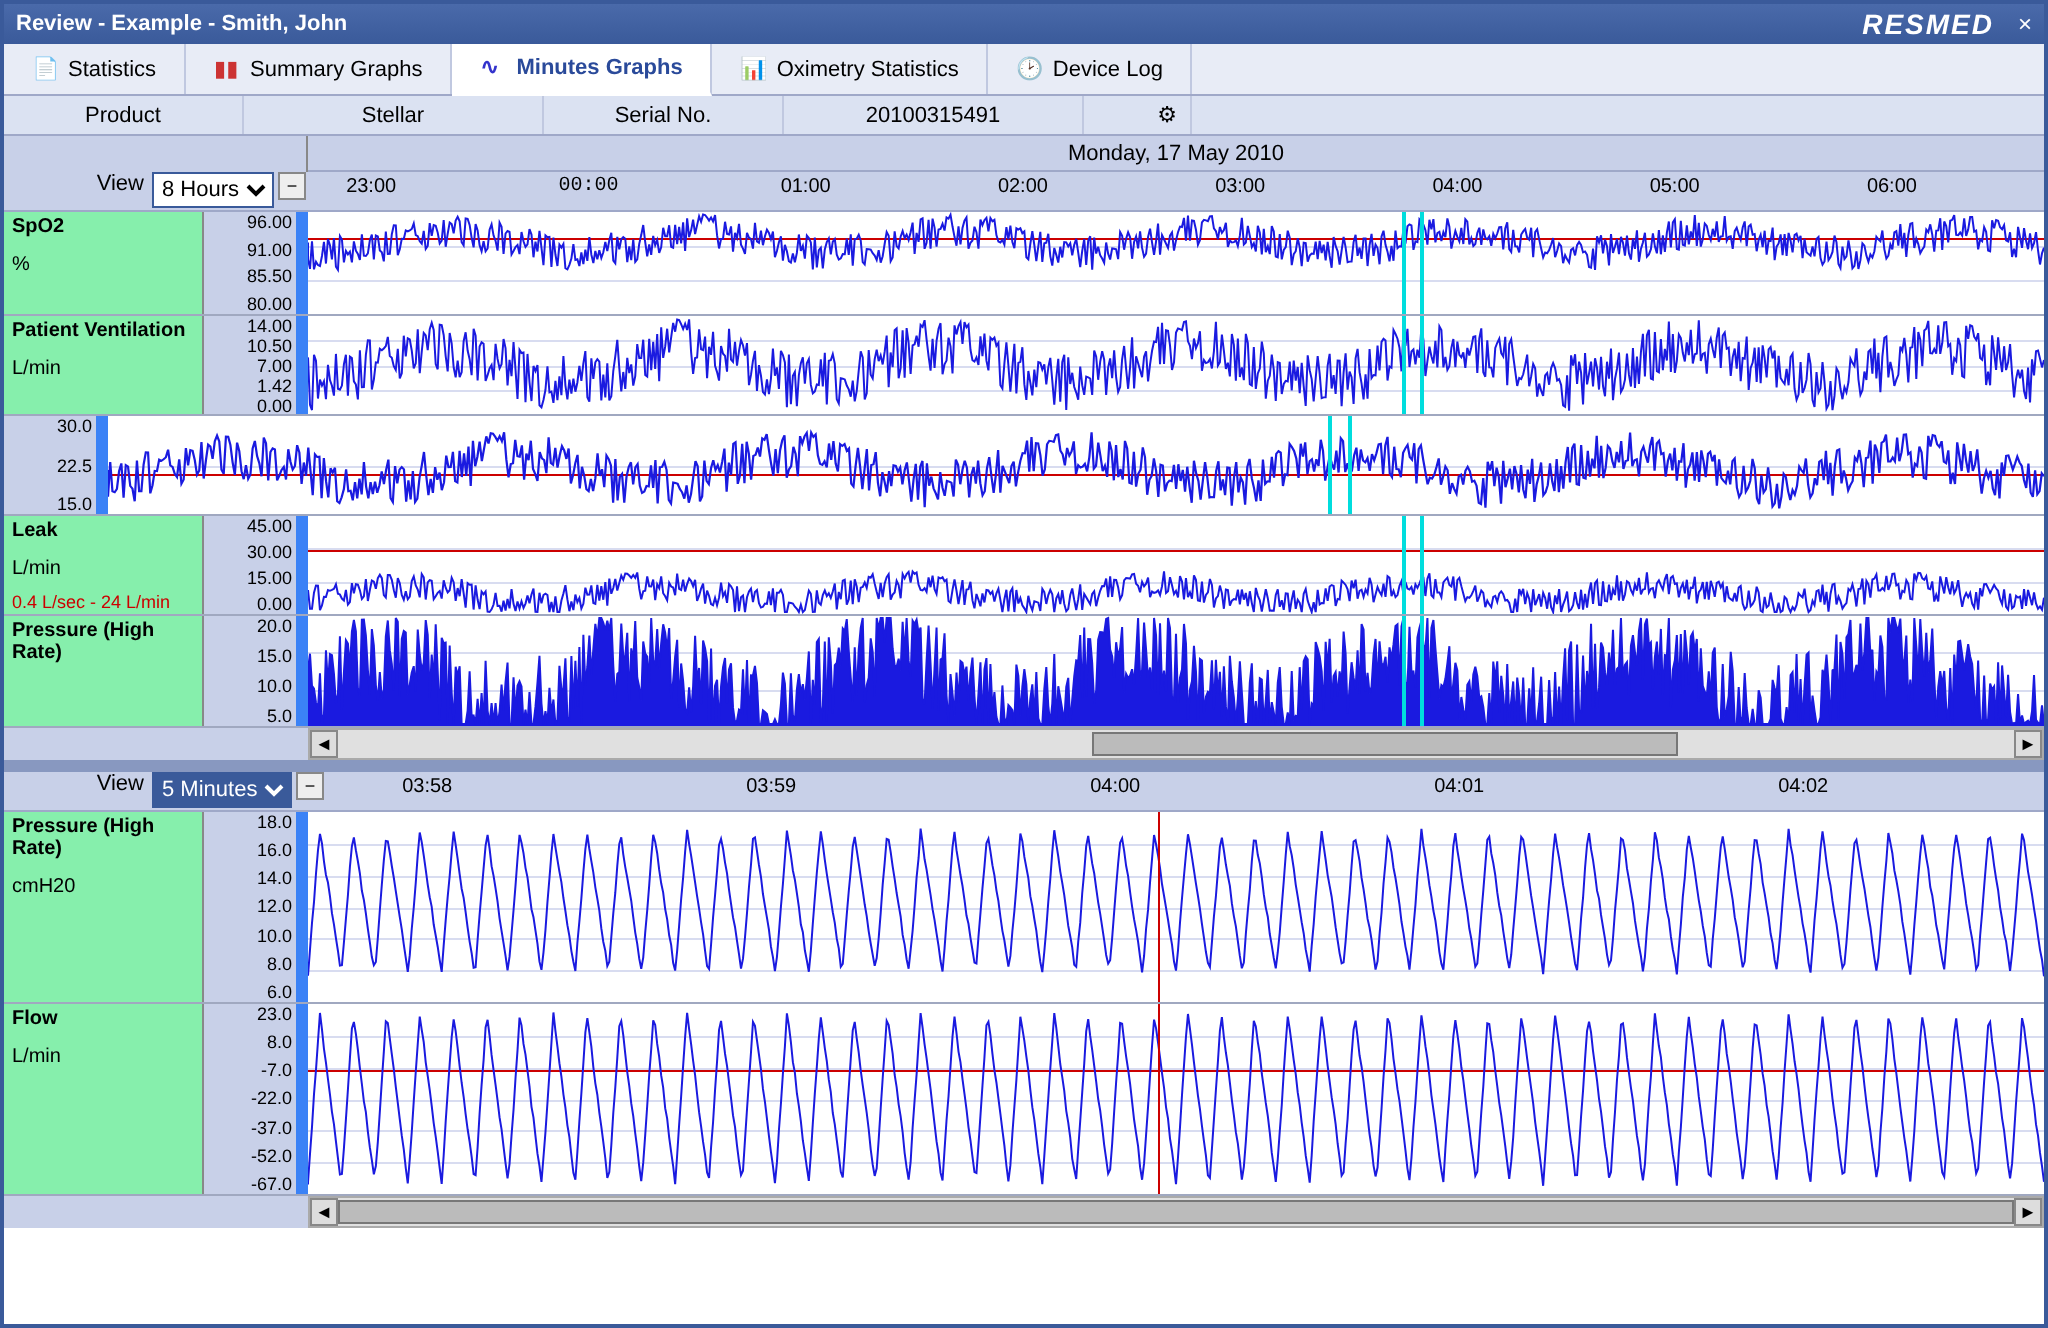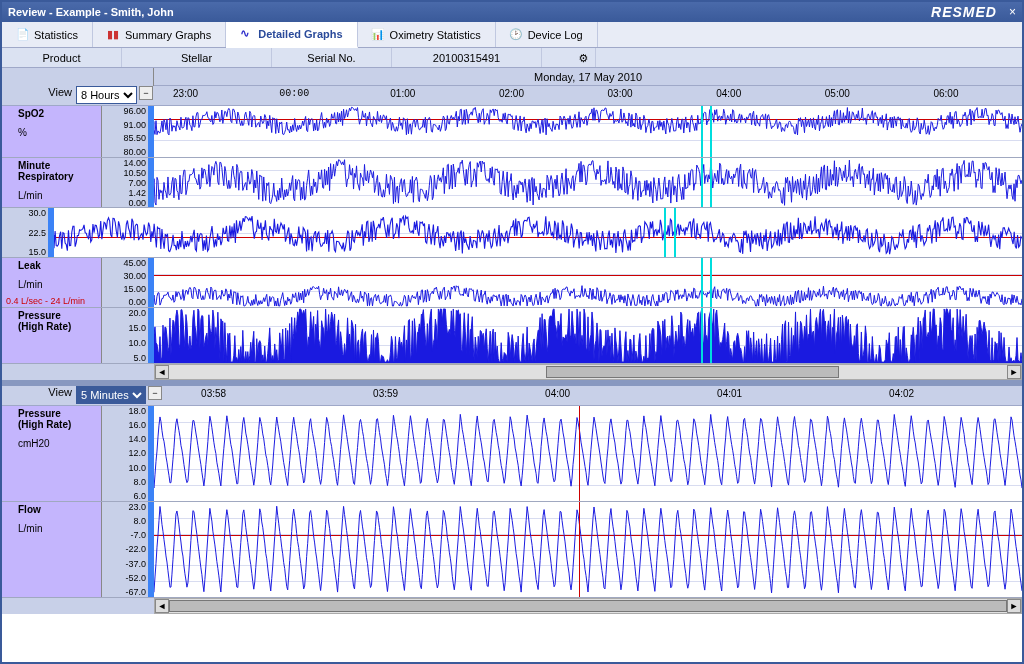--- a/index.html
+++ b/index.html
@@ -17,21 +17,21 @@
 .info-val { flex: 0 0 150px; text-align: center; line-height: 20px; border-right: 1px solid #c0c8e0; }
 .info-btn { width: 24px; text-align: center; line-height: 20px; border-right: 1px solid #c0c8e0; cursor: pointer; }
 .datebar { background: #c8d0e8; text-align: center; height: 18px; line-height: 18px; border-bottom: 1px solid #9fa8c8; }
 .viewrow { display: flex; background: #c8d0e8; height: 20px; align-items: flex-start; border-bottom: 1px solid #9fa8c8; }
 .viewrow .vlabel { width: 74px; text-align: right; padding-right: 4px; }
 .viewrow select { height: 18px; font-size: 11px; border: 1px solid #3a5a9a; background: #fff; }
 .viewrow .zoom { width: 14px; height: 14px; margin-left: 2px; cursor: pointer; border: 1px solid #888; background: #eee; text-align: center; line-height: 12px; font-size: 9px; }
 .timeaxis { flex: 1; position: relative; height: 20px; }
 .timeaxis .tick { position: absolute; top: 2px; font-size: 10px; transform: translateX(-50%); }
 .chart-row { display: flex; border-bottom: 1px solid #a0a8c0; }
-.chart-label { width: 100px; background: #c4b5fd; padding: 2px 16px; border-right: 1px solid #888; position: relative; }
+.chart-label { width: 100px; background: #86efac; padding: 2px 4px; border-right: 1px solid #888; position: relative; }
 .chart-label .name { font-weight: bold; font-size: 10px; }
 .chart-label .unit { font-size: 10px; margin-top: 8px; }
 .chart-label .red { color: #c00; font-size: 9px; position: absolute; bottom: 1px; left: 4px; }
 .chart-yaxis { width: 52px; background: #c8d0e8; text-align: right; padding-right: 2px; font-size: 9px; display: flex; flex-direction: column; justify-content: space-between; border-right: 6px solid #3b82f6; }
 .chart-area { flex: 1; background: #fff; position: relative; overflow: hidden; }
 .hgrid { position: absolute; left: 0; right: 0; height: 1px; background: #d8dcf0; }
 .redline { position: absolute; left: 0; right: 0; height: 1px; background: #c00; }
 svg.trace { position: absolute; left: 0; top: 0; width: 100%; height: 100%; }
 .cursor-v { position: absolute; top: 0; bottom: 0; width: 2px; background: #0dd; }
 .redcursor { position: absolute; top: 0; bottom: 0; width: 1px; background: #c00; }
@@ -54,21 +54,21 @@
   <div class="tab">
       <span class="icon">📄</span>
       <span>Statistics</span>
     </div>
   <div class="tab">
       <span class="icon" style="color:#c33">▮▮</span>
       <span>Summary Graphs</span>
     </div>
   <div class="tab active">
       <span class="icon" style="color:#33c">∿</span>
-      <span>Detailed Graphs</span>
+      <span>Minutes Graphs</span>
     </div>
   <div class="tab">
       <span class="icon">📊</span>
       <span>Oximetry Statistics</span>
     </div>
   <div class="tab">
       <span class="icon">🕑</span>
       <span>Device Log</span>
     </div>
 </div>
@@ -121,21 +121,21 @@
         <div class="redline" style="top: 25%;"></div>
         <svg class="trace" viewBox="0 0 870 52" preserveAspectRatio="none">
           <path d="M0 15.6 L0 24.013666614206272 L1 28.96781308582356 L2 15.007459081770019 L3 29.229545070896258 L4 25.370944718194945 L5 27.060783817178056 L6 27.521994511990858 L7 22.42833498922471 L8 15.244869525432868 L9 26.278031065759624 L10 13.728730398831658 L11 16.887743273313475 L12 24.158374321254808 L13 13.28161952177499 L14 27.901398460329343 L15 29.468930228044744 L16 12.273685985263786 L17 14.06965016320979 L18 25.718957136101032 L19 19.807752472165696 L20 21.59097751265919 L21 20.20670767923285 L22 25.699563260862426 L23 15.007582192216283 L24 19.695872570162074 L25 21.386266942690746 L26 24.390520078042794 L27 11.438116538402165 L28 22.22110220572504 L29 22.42661037280962 L30 21.11620910897786 L31 14.400939084643609 L32 11.473177012782706 L33 24.126160599782622 L34 11.987645846595997 L35 12.432542369529383 L36 19.588764325939522 L37 20.550955055521772 L38 25.166605041474543 L39 9.934914896087454 L40 21.34479278696951 L41 21.27767630125395 L42 11.323872011990836 L43 6.80446561464629 L44 6.822742386455063 L45 21.988526648742344 L46 18.947048140747523 L47 13.621954327301344 L48 13.721943359055475 L49 9.419289225573298 L50 9.894727071017687 L51 9.353322374934402 L52 8.661171473428938 L53 5.83525390417684 L54 11.76554340182366 L55 12.296895381713616 L56 14.944711019585533 L57 16.169538137377167 L58 9.662096093949767 L59 18.818352239049748 L60 17.333716848089505 L61 5.70786195228829 L62 12.16966208444731 L63 6.61988080801984 L64 6.960863481444744 L65 10.50332574211496 L66 16.06156047670901 L67 14.556727475520717 L68 4.068144136488542 L69 17.7309226248262 L70 11.10957785374692 L71 5.363855223174698 L72 6.178293630173694 L73 10.831217543346199 L74 4.38277449735551 L75 2.4337768410121443 L76 4.72980292886523 L77 15.37060564502793 L78 17.03010396855541 L79 3.2583951867788183 L80 3.449315509741993 L81 6.58662709074408 L82 13.176972068219982 L83 17.99276747676881 L84 6.113506936918207 L85 9.372862927010715 L86 16.90955295574372 L87 20.00387747529143 L88 14.912563764437683 L89 20.05195318625094 L90 18.574888532932956 L91 9.021280302826247 L92 6.303573026832308 L93 12.007877816668115 L94 14.725338911427805 L95 19.694465287613742 L96 5.371775109352337 L97 7.507386205633831 L98 21.414811493666953 L99 10.967598734713137 L100 9.667657839640047 L101 10.114342505825114 L102 21.636315234161955 L103 19.89758059703817 L104 17.824728038384187 L105 16.783826762486054 L106 21.469313938120134 L107 10.232522890567719 L108 14.890766468166985 L109 17.83917841510734 L110 16.51090800423985 L111 8.73958983209072 L112 11.494143280740879 L113 23.088935438586 L114 15.14127307474963 L115 20.13083294290331 L116 9.572608656412752 L117 18.136967886163678 L118 27.11181938113958 L119 11.912460900974633 L120 12.858046520484233 L121 12.682402543047058 L122 28.044865453485748 L123 13.030386333644593 L124 21.669854201134136 L125 27.52429422772702 L126 16.615622066895302 L127 18.144451571374766 L128 16.249595201868495 L129 28.637553349384856 L130 29.205020993710093 L131 26.922531956486537 L132 23.752472400175762 L133 16.36339780405837 L134 24.3962694852301 L135 24.08688576819718 L136 27.521317064086517 L137 20.648727563513454 L138 26.53810262941286 L139 19.1528681605225 L140 24.890393959702507 L141 12.764135634505664 L142 21.739919314158378 L143 25.992430872506247 L144 19.85588105374741 L145 24.126927150728747 L146 19.437840971527514 L147 23.424218338192887 L148 20.51215684013791 L149 15.308379366813615 L150 19.938157283885914 L151 14.425332609393152 L152 10.615509292896917 L153 24.818202957739356 L154 26.138947010394734 L155 12.710368497344826 L156 19.058844673766423 L157 13.85388849926058 L158 12.826745669234688 L159 13.593014718928867 L160 25.533191847892063 L161 17.534875478224386 L162 24.590273280195888 L163 13.947079682214495 L164 25.42183881108193 L165 24.114035132869496 L166 16.24551046677278 L167 11.769350383001342 L168 6.659356498945173 L169 15.363202725829174 L170 22.627640611239148 L171 16.58158628007372 L172 21.831185520925587 L173 12.201343795767357 L174 16.919864576377357 L175 14.262391825644439 L176 20.840399389329953 L177 17.95874048069387 L178 8.036291516393186 L179 12.382624443000063 L180 12.374823323341394 L181 6.750391975323195 L182 17.72141379296872 L183 18.236132035417903 L184 6.533461363970606 L185 16.33191150843239 L186 7.582178107559625 L187 16.03104092115517 L188 5.247635048000736 L189 19.901351188421586 L190 3.2526811302718075 L191 12.792003691604911 L192 9.365064973407666 L193 3.850862463375617 L194 11.226347730745346 L195 6.673925368633298 L196 2.2074995596013274 L197 4.994068817155301 L198 1.276753762827184 L199 1.5375763244214484 L200 2.8144226650596798 L201 4.3981342769673795 L202 2.8351732551777706 L203 4.81036878377942 L204 1.6072758657361215 L205 11.789399508976949 L206 18.57604243757688 L207 13.742655880459353 L208 13.60926768151453 L209 4.964455994646493 L210 11.210630341938892 L211 11.486821060259702 L212 7.354548660479334 L213 20.268199438475364 L214 10.642765846290793 L215 13.166368005865479 L216 6.06043977504839 L217 16.65070753634498 L218 18.6420196081594 L219 21.30936979139343 L220 10.631525801563637 L221 13.056804744915707 L222 13.77924397186354 L223 18.670216301904436 L224 5.4762712953742625 L225 15.026565382368712 L226 15.727421274134358 L227 9.525185265564934 L228 16.947092498359368 L229 12.38091183593426 L230 9.015346465666326 L231 10.646992188004246 L232 13.832870035007666 L233 9.993883289796612 L234 22.996107061493646 L235 19.856713755170013 L236 15.431743316429923 L237 12.375337755597071 L238 24.792002501653577 L239 16.761810859508536 L240 20.02592832647694 L241 25.071706423761693 L242 25.775799753020788 L243 21.1022860102682 L244 25.646213792442904 L245 20.86852734410185 L246 11.46361239086379 L247 19.839666439597437 L248 17.24124561501954 L249 23.821275997145758 L250 12.006089733277706 L251 13.267926625210924 L252 15.509641643370319 L253 29.324245405118425 L254 12.968956635663766 L255 28.29365665232965 L256 19.44676192641768 L257 18.220496743290152 L258 28.76663925352243 L259 19.090737451477914 L260 15.328663248499856 L261 13.448137371074324 L262 21.568468469428062 L263 15.142051024274123 L264 13.800180774379182 L265 21.75809696386809 L266 24.29603554897965 L267 23.664798469432736 L268 21.440287236386432 L269 21.532743870370837 L270 13.573513789758039 L271 21.86408883616035 L272 11.413746261807871 L273 27.381597865296555 L274 13.788460307878383 L275 13.57627138286131 L276 11.588944877485908 L277 14.46927284957463 L278 25.51429466836334 L279 26.73885179404681 L280 18.88915975014946 L281 18.981682118995153 L282 19.177336730933284 L283 21.03304517338786 L284 22.185154775700944 L285 24.427877857211257 L286 19.41364785058724 L287 25.817528988083406 L288 22.52933422024822 L289 16.198283933369844 L290 10.216352716944478 L291 12.087441248923714 L292 25.106562209690114 L293 23.198256477585215 L294 9.835660548334886 L295 17.418149782541583 L296 18.566203205615135 L297 12.575589009401357 L298 9.694577602275448 L299 13.228482530575551 L300 11.47102267679921 L301 14.283930082632333 L302 10.329771653879911 L303 5.4026020610433125 L304 21.403157131441592 L305 10.651429208585729 L306 15.216743383388394 L307 3.7829519283992257 L308 3.2661809213336572 L309 18.769518829094604 L310 15.678607092162935 L311 3.9782420833944068 L312 18.722981151674 L313 3.3752859501495145 L314 7.9833553411258915 L315 17.683001509297494 L316 8.895390509319627 L317 8.594739841362063 L318 5.977781900919904 L319 9.44450679053993 L320 2.7550873916423804 L321 3.4135382604944224 L322 1.406168938149361 L323 7.415257206005988 L324 12.655156980458788 L325 17.179433294715963 L326 7.375799148456196 L327 16.475493018634246 L328 8.168828448511922 L329 4.463341726494429 L330 2.784110143881133 L331 18.649398561365754 L332 15.667076314137637 L333 14.54308194340502 L334 7.514007444341911 L335 10.262951607041725 L336 18.663548480916788 L337 3.873057351193167 L338 6.7105336258576145 L339 4.179252277710085 L340 2.988086571454094 L341 9.807092966413126 L342 3.0793825214717843 L343 4.742636140034812 L344 3.958850806786432 L345 11.78204221385012 L346 15.047251552828827 L347 15.50926409380595 L348 14.238866945958964 L349 16.601851936461266 L350 7.762039258958165 L351 13.96159985407782 L352 6.966225757971262 L353 15.372561772578809 L354 18.400193007627575 L355 8.273911117567074 L356 8.981023183434397 L357 8.292337864323052 L358 10.815458236995186 L359 9.909164360014268 L360 23.071223006479872 L361 24.090085218682983 L362 16.250623936988124 L363 9.75028534968204 L364 16.820011288811695 L365 25.021686161224345 L366 17.518513968874167 L367 10.140623173138765 L368 25.467106910560076 L369 15.96594870459852 L370 15.663837614486614 L371 11.072346298107227 L372 22.47969443823368 L373 27.34200411788726 L374 18.329184594556377 L375 21.857319198271547 L376 25.767006122739517 L377 17.732498131019526 L378 23.171985569659352 L379 15.347589835060925 L380 15.497581271475742 L381 17.573674025647392 L382 15.90988834314291 L383 22.032594966208656 L384 16.737217768941303 L385 13.713856827366133 L386 20.687787661392523 L387 28.06087661491709 L388 19.76552674317896 L389 13.761314951181983 L390 26.995978960858803 L391 14.655124765751925 L392 12.351035862517989 L393 29.39355690608511 L394 13.011752068835154 L395 21.20853558011956 L396 17.68729519478373 L397 22.021341332412558 L398 23.70809972516316 L399 25.888444262681915 L400 15.559988164719947 L401 21.248856205117736 L402 24.20705966869898 L403 18.503525366895364 L404 18.71222629272747 L405 19.00463257327231 L406 24.05286939865252 L407 10.226364146377161 L408 12.099604553692451 L409 19.23263473038191 L410 13.676487795219266 L411 10.308968346480153 L412 12.90590372221612 L413 23.839859948864017 L414 15.225519838370518 L415 12.454024455142104 L416 18.52901258928612 L417 9.921776374918029 L418 18.308271180231145 L419 22.790783985358512 L420 21.246040176571437 L421 12.655585556536737 L422 8.529910912926773 L423 15.622403197791243 L424 21.78940199254475 L425 15.050970739286054 L426 5.8949516546154825 L427 21.71750442235855 L428 11.806581631491595 L429 13.882298257665774 L430 16.12765234732967 L431 18.30619701083789 L432 12.00448005173058 L433 10.37854705054933 L434 19.686292160035933 L435 14.496832063364478 L436 10.301151252735309 L437 7.46538871463127 L438 7.685762721920908 L439 2.9941880625249153 L440 14.62198912572984 L441 1.8604014021963042 L442 14.63834839743161 L443 4.266005730633989 L444 4.459306359789291 L445 9.031748730450538 L446 16.687701129440597 L447 14.370307394798754 L448 5.254057805425643 L449 4.0362192571714886 L450 4.270774987476325 L451 4.707529208486467 L452 2.2394463421283506 L453 2.0864250264681194 L454 8.307673007939009 L455 9.74925079408596 L456 13.960708685118226 L457 7.625622443130076 L458 10.6211526452288 L459 9.18945933218891 L460 5.524244574758539 L461 17.808182881876345 L462 14.583402458672097 L463 15.568415192205798 L464 15.362531783363572 L465 14.40291585796594 L466 17.359159422756058 L467 12.096029230676667 L468 3.0182185092546407 L469 16.611931970167934 L470 15.628034489871695 L471 7.093068746221545 L472 12.183953938863114 L473 17.81800396371112 L474 15.90799225272739 L475 20.157047151215494 L476 7.077924598461019 L477 10.48362632708778 L478 21.581201465311285 L479 8.549682002338217 L480 20.468160058039604 L481 17.50180519022968 L482 21.45942829886752 L483 7.134175279582531 L484 9.964873412593699 L485 22.750029850289067 L486 23.1175875613043 L487 11.194360023671521 L488 24.17009235374864 L489 19.367265164555192 L490 17.864623263508356 L491 9.510026803394044 L492 13.12891298083418 L493 27.077194717527647 L494 21.501101161558328 L495 19.98347335764439 L496 13.408543736130895 L497 18.029096425374043 L498 27.640836142009704 L499 15.613261674591968 L500 15.813519041821564 L501 25.3743311378112 L502 22.235863809099477 L503 21.226035438213977 L504 21.35616375222549 L505 15.156602112764293 L506 24.01638009357428 L507 14.761100510633348 L508 20.88751677322507 L509 16.638942706232534 L510 24.66023118789684 L511 15.261680249206972 L512 22.42316746094294 L513 28.44010247161064 L514 12.715527086428368 L515 17.276014781952583 L516 19.965562782164415 L517 26.824398929942955 L518 19.679685254527495 L519 12.65417245610265 L520 18.060262979746557 L521 25.59574852494104 L522 25.287174661684276 L523 25.219911808548922 L524 15.353864484747415 L525 11.646839420664595 L526 22.324600705881824 L527 18.138231334320928 L528 23.892106443615674 L529 13.520970845962742 L530 13.538366524614627 L531 27.54650706226042 L532 17.028386974101654 L533 11.129784252802079 L534 22.329237370174067 L535 16.663649444350966 L536 18.38479556502604 L537 26.642988831379537 L538 12.519072754268706 L539 9.531382443395284 L540 16.716398840416456 L541 20.228408085977655 L542 25.128479829126388 L543 17.30665860349735 L544 24.873074490695526 L545 9.486908536166622 L546 18.470001176835485 L547 17.51641334779634 L548 17.622429970367406 L549 8.443699760076772 L550 16.129393922172387 L551 7.272730566264745 L552 6.325677247173395 L553 6.872326642548191 L554 19.28059206327792 L555 14.949569049189877 L556 15.365965758252978 L557 3.73222642745073 L558 4.970081343388064 L559 6.467738703040746 L560 9.27518225699535 L561 16.62915467390931 L562 3.9723960264372167 L563 8.838952195785904 L564 3.61623552787273 L565 15.467338561267198 L566 10.717671462065113 L567 10.109921353224799 L568 14.760308842991417 L569 10.272500198331532 L570 12.85620897987279 L571 3.270626693532403 L572 7.500285119958452 L573 18.665766759767116 L574 14.06694061161739 L575 9.659001569127014 L576 12.708223291947059 L577 14.984295841598106 L578 8.074664877801716 L579 16.32250197900951 L580 3.6974102182979367 L581 4.88827919937883 L582 16.494033322076767 L583 13.31952679711253 L584 17.38680430235981 L585 16.29471428219591 L586 10.68705733548821 L587 8.016718682154261 L588 16.754636063187725 L589 8.907036656342544 L590 13.10355715248803 L591 13.910812486092949 L592 12.402983525299224 L593 17.280747536373656 L594 11.111068090795651 L595 13.494114864524917 L596 10.973123850023839 L597 7.77519995391277 L598 7.655529374696551 L599 19.05268721520059 L600 8.40863463979147 L601 5.29894839753662 L602 18.909736713844726 L603 20.3323722321986 L604 9.107530018872554 L605 17.485910185959373 L606 17.554678091687336 L607 20.579257291617616 L608 11.507491075675903 L609 9.894351908562617 L610 8.638928333373796 L611 13.140685705190126 L612 14.139775007020004 L613 8.017277442416713 L614 23.010270205539655 L615 10.18901138305922 L616 8.77826150628235 L617 13.94703465706491 L618 18.603176095217734 L619 23.170391532088956 L620 20.677156678530974 L621 21.009257200204075 L622 19.448081411796757 L623 16.584552449994863 L624 13.317340999806845 L625 23.044482830324302 L626 19.928860418176896 L627 16.072186716267243 L628 17.383837990283055 L629 26.11572011615501 L630 22.000409194278497 L631 24.156436506376775 L632 25.748373103662743 L633 19.308664051038427 L634 18.508573235143817 L635 22.11098567837194 L636 16.883115803019916 L637 15.243908198766995 L638 16.8021375331817 L639 20.601654471002007 L640 20.095609594467412 L641 21.8161501421993 L642 28.079645181307086 L643 28.428728587111838 L644 18.64534642269867 L645 29.53288440604016 L646 12.374649387550871 L647 15.48029898222888 L648 11.902110689654616 L649 21.067022602336635 L650 14.078623534890271 L651 17.40256984839217 L652 27.253521820606682 L653 11.246566848285752 L654 20.912977666830436 L655 17.55232342661437 L656 13.798580477233958 L657 21.4388806202472 L658 12.670445327437784 L659 15.628164535550955 L660 22.269543324624678 L661 12.077712529444915 L662 21.115068015571488 L663 24.242912047385918 L664 13.53366967109007 L665 18.77317745473119 L666 9.384454293077898 L667 25.357500696367516 L668 18.8485482443242 L669 15.572955906064267 L670 10.5796481840442 L671 22.739415479222288 L672 21.606722483609108 L673 18.94268555317765 L674 10.854587885964406 L675 17.49585810520043 L676 21.085102182359368 L677 9.223475486186487 L678 21.55476276176991 L679 11.859438567882345 L680 20.3207352596588 L681 10.502820927805665 L682 4.857048876523228 L683 18.11163896012907 L684 5.322949463811163 L685 3.7299797496533116 L686 18.875142514282985 L687 19.17812247608536 L688 4.489299574922016 L689 16.691043964275032 L690 17.079253989533612 L691 6.851898674608796 L692 16.50839263182146 L693 9.948343920045748 L694 13.610816946394996 L695 1.5880332401608612 L696 17.288072643006025 L697 5.58022684741992 L698 17.647514892873946 L699 13.961826608377116 L700 5.923292321703157 L701 7.059671579619932 L702 11.753665290388174 L703 14.397374737643442 L704 8.584190053239443 L705 12.562135493793974 L706 4.81611376498138 L707 15.276043358316738 L708 12.44980602065066 L709 12.292619743945771 L710 2.060273662609256 L711 14.683483527726807 L712 12.614892751982309 L713 12.34025442866298 L714 18.80301481177691 L715 9.776505398430206 L716 8.05902679385326 L717 11.405263688181712 L718 14.153376089596769 L719 7.9330503283419525 L720 4.817581489509827 L721 17.38787061689191 L722 7.378619412956027 L723 6.489027074181134 L724 11.537577270902549 L725 11.217956499658873 L726 20.015797132745774 L727 14.199024538600092 L728 11.591807676653339 L729 17.86690259050753 L730 9.535971637439866 L731 21.778460292268814 L732 14.599920795341093 L733 14.824694526944803 L734 7.9623923966964005 L735 24.51381562442065 L736 17.663062524532794 L737 16.01187337457255 L738 11.414684912974199 L739 21.992796483808423 L740 11.303908616384478 L741 22.386133266423577 L742 10.643218934996707 L743 14.61700109358733 L744 20.56040838633831 L745 11.802919422437395 L746 11.045430737677446 L747 14.568992203853528 L748 12.106872552976064 L749 23.502247515941484 L750 13.660847009971466 L751 20.49491566269136 L752 21.468099817418704 L753 22.265256326501913 L754 17.502352597987855 L755 22.575423857436054 L756 13.788043453341988 L757 12.713550915182282 L758 23.506466934421603 L759 26.847828552684238 L760 25.215424656024823 L761 15.061510886109179 L762 24.582680925371562 L763 23.014449839635173 L764 20.34822973805628 L765 12.03870643178976 L766 15.416667868978454 L767 26.471829561565798 L768 28.570239484187923 L769 17.68836306944527 L770 23.95025049766544 L771 22.6507658304834 L772 14.420422687405392 L773 20.60864136469102 L774 28.710587694969043 L775 27.464060832722517 L776 20.093530347913738 L777 29.058711774569886 L778 24.575484474664346 L779 15.9981425311223 L780 17.124129908591556 L781 22.21997378158554 L782 25.410614552383894 L783 21.643555611083798 L784 23.22021228335109 L785 19.975667220748225 L786 12.639137212239895 L787 13.93954766431078 L788 14.892470014313847 L789 9.433471668065822 L790 19.03193740872403 L791 23.72366482650584 L792 22.271282335417627 L793 16.51136932294392 L794 19.101825089241103 L795 10.347370137780638 L796 9.727801163870613 L797 17.106001045847023 L798 6.205950013984171 L799 18.580405787361492 L800 10.65028255082354 L801 22.867469360179335 L802 11.833660917876042 L803 6.014205620985582 L804 5.623901093936463 L805 18.31668392551662 L806 13.536645475942008 L807 16.347720518776562 L808 20.996428057849513 L809 19.090615072891335 L810 17.636101745494756 L811 8.934257418552683 L812 10.288931069029388 L813 6.281224504605751 L814 11.49947354121651 L815 20.189401559716202 L816 9.490462957685239 L817 9.366320403510393 L818 3.161776230641343 L819 19.281999505753973 L820 4.818241212666619 L821 7.196336760938716 L822 15.516531517866945 L823 4.453821227950361 L824 4.017182614005756 L825 1.6237259952353904 L826 11.70369448013614 L827 11.831112337634533 L828 10.481715196737813 L829 12.013017493863664 L830 3.2979733928447077 L831 12.175486874043246 L832 8.95828347617482 L833 2.5452772364101914 L834 2.5455151555329136 L835 10.03790413168161 L836 9.468373794617381 L837 19.01681362735155 L838 13.95610034705425 L839 14.899955930500756 L840 7.752576783800111 L841 10.085585529821511 L842 19.68113649127536 L843 20.08936048612398 L844 4.222411404725568 L845 8.284980092120879 L846 4.093273211612825 L847 4.44539567587039 L848 7.758851730275273 L849 8.776149188559693 L850 6.732579907511351 L851 14.444483436339429 L852 15.038732054794355 L853 10.347640679403822 L854 22.896615976916816 L855 18.753461099905426 L856 23.019217882448274 L857 7.576654580287402 L858 12.942526225963215 L859 18.28629283323541 L860 8.22101530234129 L861 14.544018271138889 L862 18.9577788633585 L863 10.958522094556406 L864 18.353314697611534 L865 15.919154977781023 L866 10.30861883435991 L867 19.492207794765065 L868 26.747735637941922 L869 21.053386398200733 L870 18.175350816810933" stroke="#1a1ae0" stroke-width="1" fill="none"></path>
         </svg>
         <div class="cursor-v" style="left: 63%;"></div>
         <div class="cursor-v" style="left: 64%;"></div>
       </div>
     </div>
     <div class="chart-row" style="height: 50px;">
       <div class="chart-label">
-        <div class="name">Minute Respiratory</div>
+        <div class="name">Patient Ventilation</div>
         <div class="unit">L/min</div>
       </div>
       <div class="chart-yaxis">
         <div>14.00</div>
         <div>10.50</div>
         <div>7.00</div>
         <div>1.42</div>
         <div>0.00</div>
       </div>
       <div class="chart-area">

